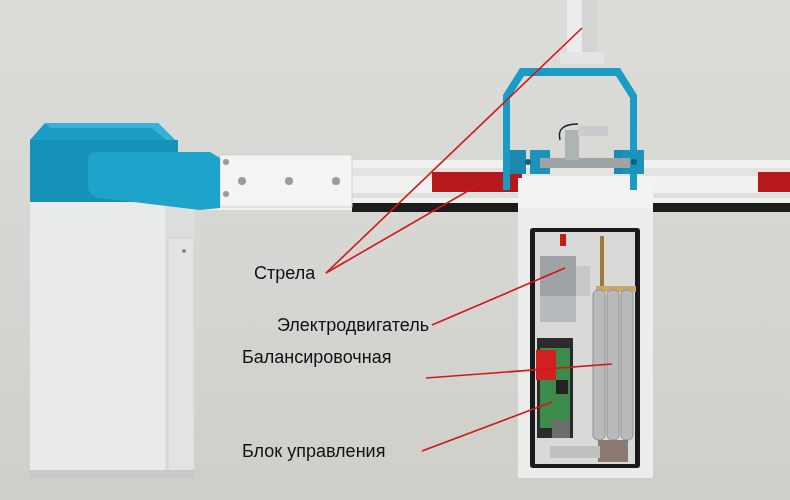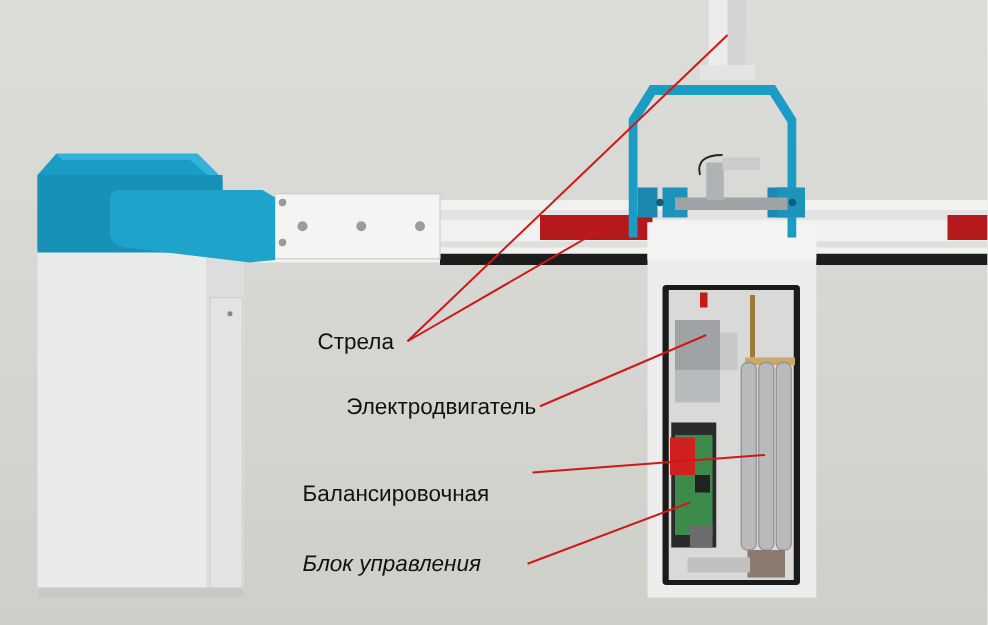--- a/index.html
+++ b/index.html
@@ -95,16 +95,16 @@
     <line x1="326" y1="273" x2="582" y2="28"></line>
     <line x1="326" y1="273" x2="480" y2="184"></line>
     <line x1="432" y1="325" x2="565" y2="268"></line>
     <line x1="426" y1="378" x2="612" y2="364"></line>
     <line x1="422" y1="451" x2="552" y2="402"></line>
   </g>
 </svg>
 
 <div class="label" style="left:254px;top:262px;text-align:right;">Стрела</div>
 <div class="label" style="left:242px;top:314px;margin-left:35px;">Электродвигатель</div>
-<div class="label" style="left:242px;top:384px;">
+<div class="label" style="left:242px;top:346px;">
   <div>Балансировочная</div>
 </div>
-<div class="label" style="left:242px;top:440px;font-style:italic;">Блок управления</div>
+<div class="label" style="left:242px;top:440px;">Блок управления</div>
 
 </body></html>

